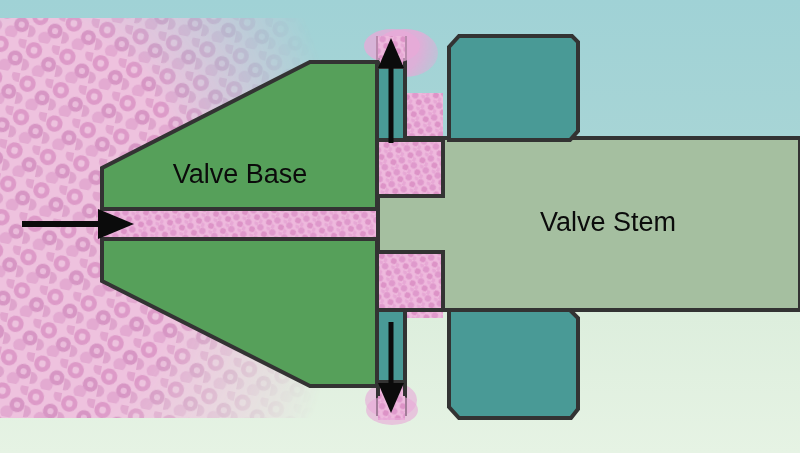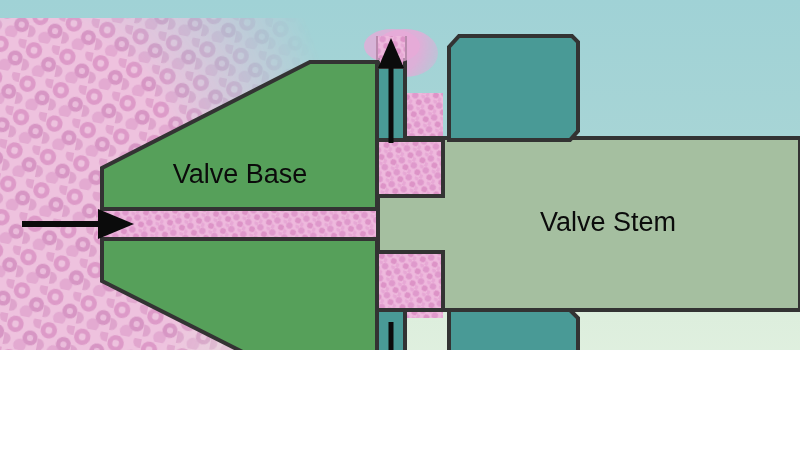--- a/index.html
+++ b/index.html
@@ -1,19 +1,19 @@
 <!DOCTYPE html>
 <html><head>
 <meta charset="utf-8">
 <title>Valve Diagram</title>
 <style>
   html,body{margin:0;padding:0;background:#fff;}
   #stage{
     position:relative;
-    width:800px;height:350px;
+    width:800px;height:453px;
     overflow:hidden;
     font-family:"Liberation Sans", sans-serif;
   }
   #stage svg{display:block;width:800px;height:453px;}
   .lbl{
     font-family:"Liberation Sans", sans-serif;
     font-size:27px;
     fill:#0b0b0b;
     text-anchor:middle;
     dominant-baseline:middle;

